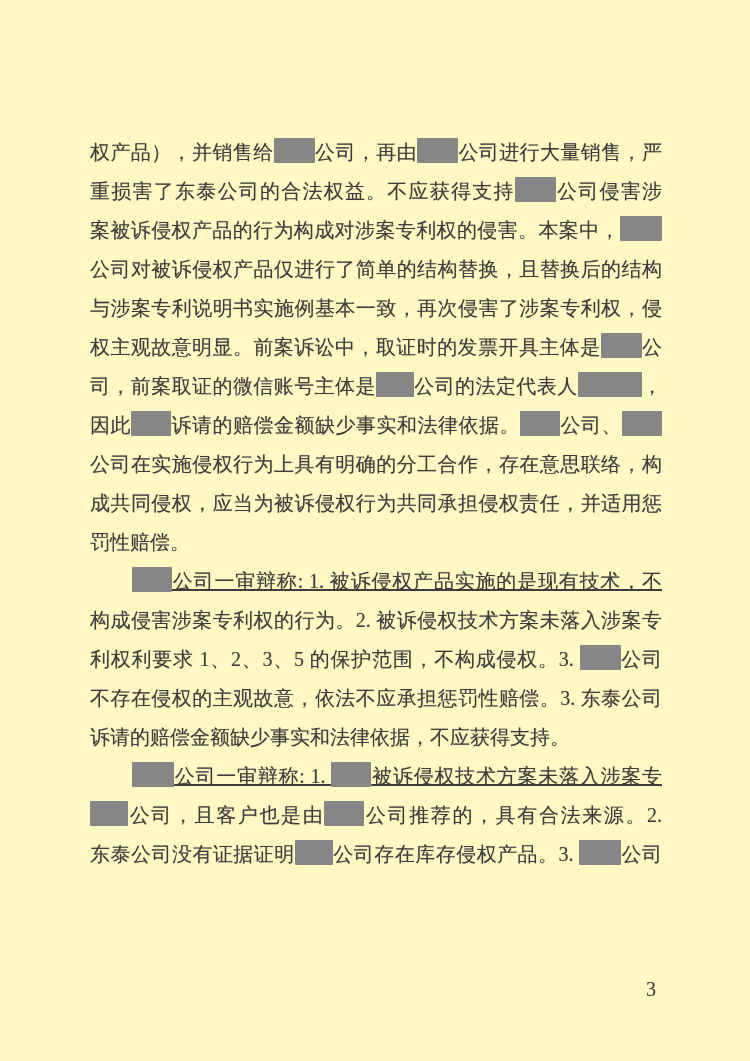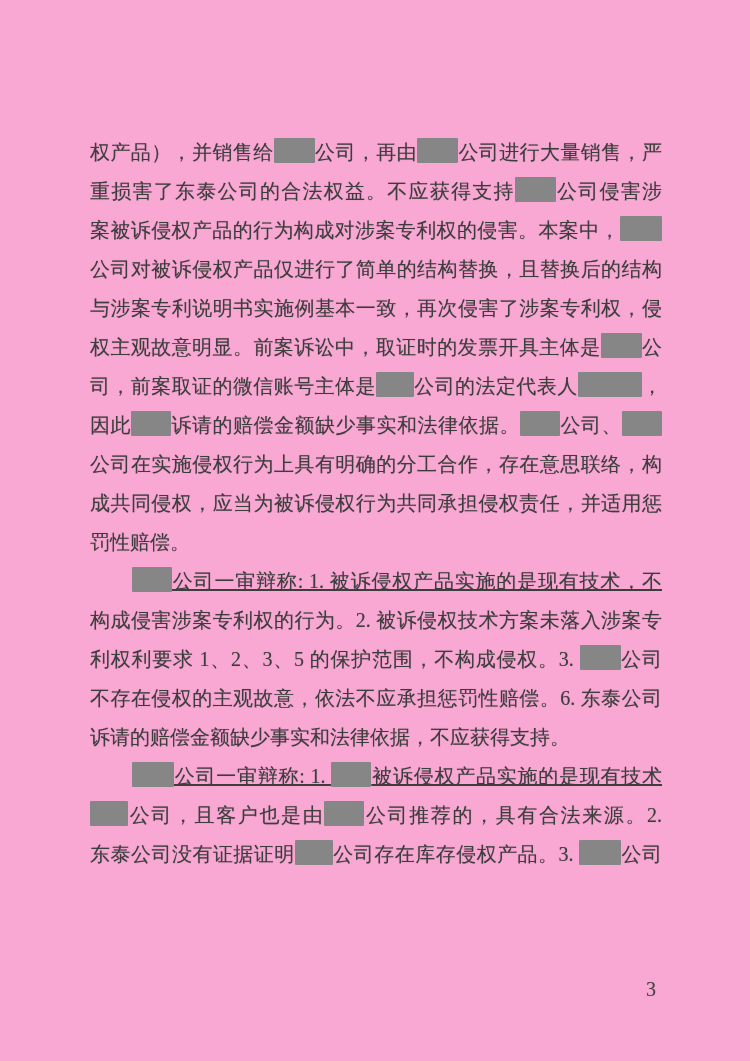--- a/index.html
+++ b/index.html
@@ -13,21 +13,21 @@
     position: relative;
     overflow: hidden;
     font-family: "Liberation Serif", "DejaVu Serif", serif;
     color: #3d3d3d;
   }
   .scan-page {
     position: absolute;
     left: 0; top: 0;
     width: 750px;
     height: 1061px;
-    background: #f9a8d4;
+    background: #fef9c3;
   }
   .document-text {
     position: absolute;
     left: 90px;
     top: 133px;
     width: 572px;
     text-shadow: 0 0 1px rgba(61,61,61,0.40);
   }
   .line {
     font-size: 20px;
@@ -73,20 +73,20 @@
       <div class="line"><span>与涉案专利说明书实施例基本一致，再次侵害了涉案专利权，侵</span></div>
       <div class="line"><span>权主观故意明显。前案诉讼中，取证时的发票开具主体是</span><span class="redaction" style="width: 41px; background: rgb(134, 134, 134);"></span><span>公</span></div>
       <div class="line"><span>司，前案取证的微信账号主体是</span><span class="redaction" style="width: 38px; background: rgb(134, 134, 134);"></span><span>公司的法定代表人</span><span class="redaction" style="width: 64px; background: rgb(134, 134, 134);"></span><span>，</span></div>
       <div class="line"><span>因此</span><span class="redaction" style="width: 40px; background: rgb(134, 134, 134);"></span><span>诉请的赔偿金额缺少事实和法律依据。</span><span class="redaction" style="width: 40px; background: rgb(134, 134, 134);"></span><span>公司、</span><span class="redaction" style="width: 40px; background: rgb(134, 134, 134);"></span></div>
       <div class="line"><span>公司在实施侵权行为上具有明确的分工合作，存在意思联络，构</span></div>
       <div class="line"><span>成共同侵权，应当为被诉侵权行为共同承担侵权责任，并适用惩</span></div>
       <div class="line para-end"><span>罚性赔偿。</span></div>
       <div class="line indent"><span class="redaction" style="width: 40px; background: rgb(134, 134, 134);"></span><span>公司一审辩称: 1. 被诉侵权产品实施的是现有技术，不</span></div>
       <div class="line"><span>构成侵害涉案专利权的行为。2. 被诉侵权技术方案未落入涉案专</span></div>
       <div class="line"><span>利权利要求 1、2、3、5 的保护范围，不构成侵权。3. </span><span class="redaction" style="width: 41px; background: rgb(134, 134, 134);"></span><span>公司</span></div>
-      <div class="line"><span>不存在侵权的主观故意，依法不应承担惩罚性赔偿。6. 东泰公司</span></div>
+      <div class="line"><span>不存在侵权的主观故意，依法不应承担惩罚性赔偿。3. 东泰公司</span></div>
       <div class="line para-end"><span>诉请的赔偿金额缺少事实和法律依据，不应获得支持。</span></div>
-      <div class="line indent"><span class="redaction" style="width: 42px; background: rgb(134, 134, 134);"></span><span>公司一审辩称: 1. </span><span class="redaction" style="width: 40px; background: rgb(134, 134, 134);"></span><span>被诉侵权产品实施的是现有技术</span></div>
+      <div class="line indent"><span class="redaction" style="width: 42px; background: rgb(134, 134, 134);"></span><span>公司一审辩称: 1. </span><span class="redaction" style="width: 40px; background: rgb(134, 134, 134);"></span><span>被诉侵权技术方案未落入涉案专</span></div>
       <div class="line"><span class="redaction" style="width: 38px; background: rgb(134, 134, 134);"></span><span>公司，且客户也是由</span><span class="redaction" style="width: 40px; background: rgb(134, 134, 134);"></span><span>公司推荐的，具有合法来源。2.</span></div>
       <div class="line"><span>东泰公司没有证据证明</span><span class="redaction" style="width: 38px; background: rgb(134, 134, 134);"></span><span>公司存在库存侵权产品。3. </span><span class="redaction" style="width: 42px; background: rgb(134, 134, 134);"></span><span>公司</span></div>
     </div>
   <div class="page-number">3</div>
 </div>
 
 </body></html>

